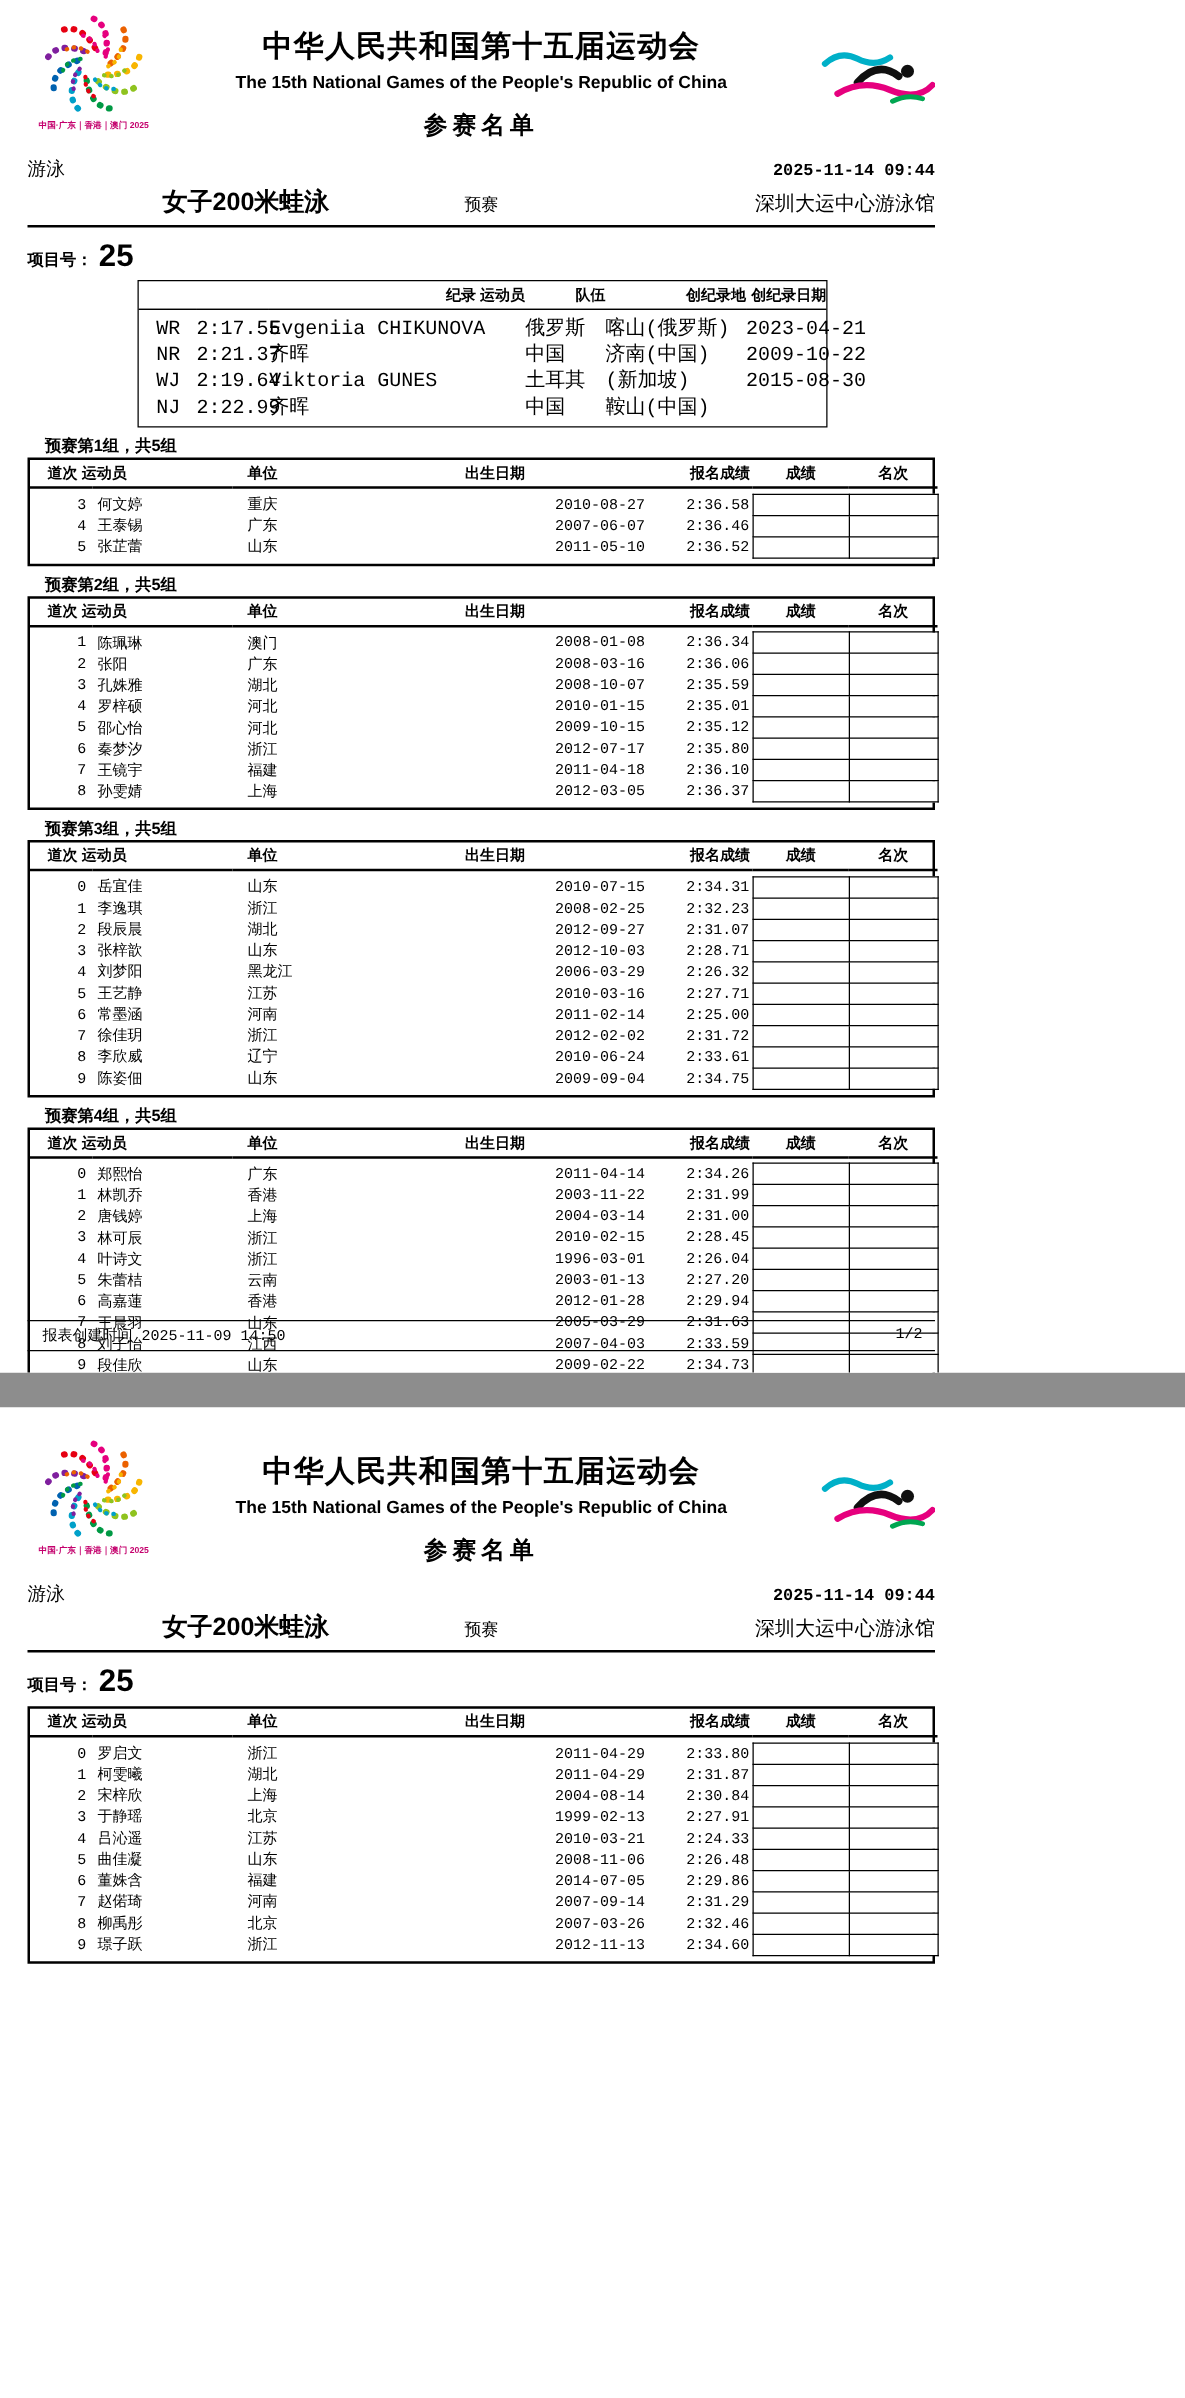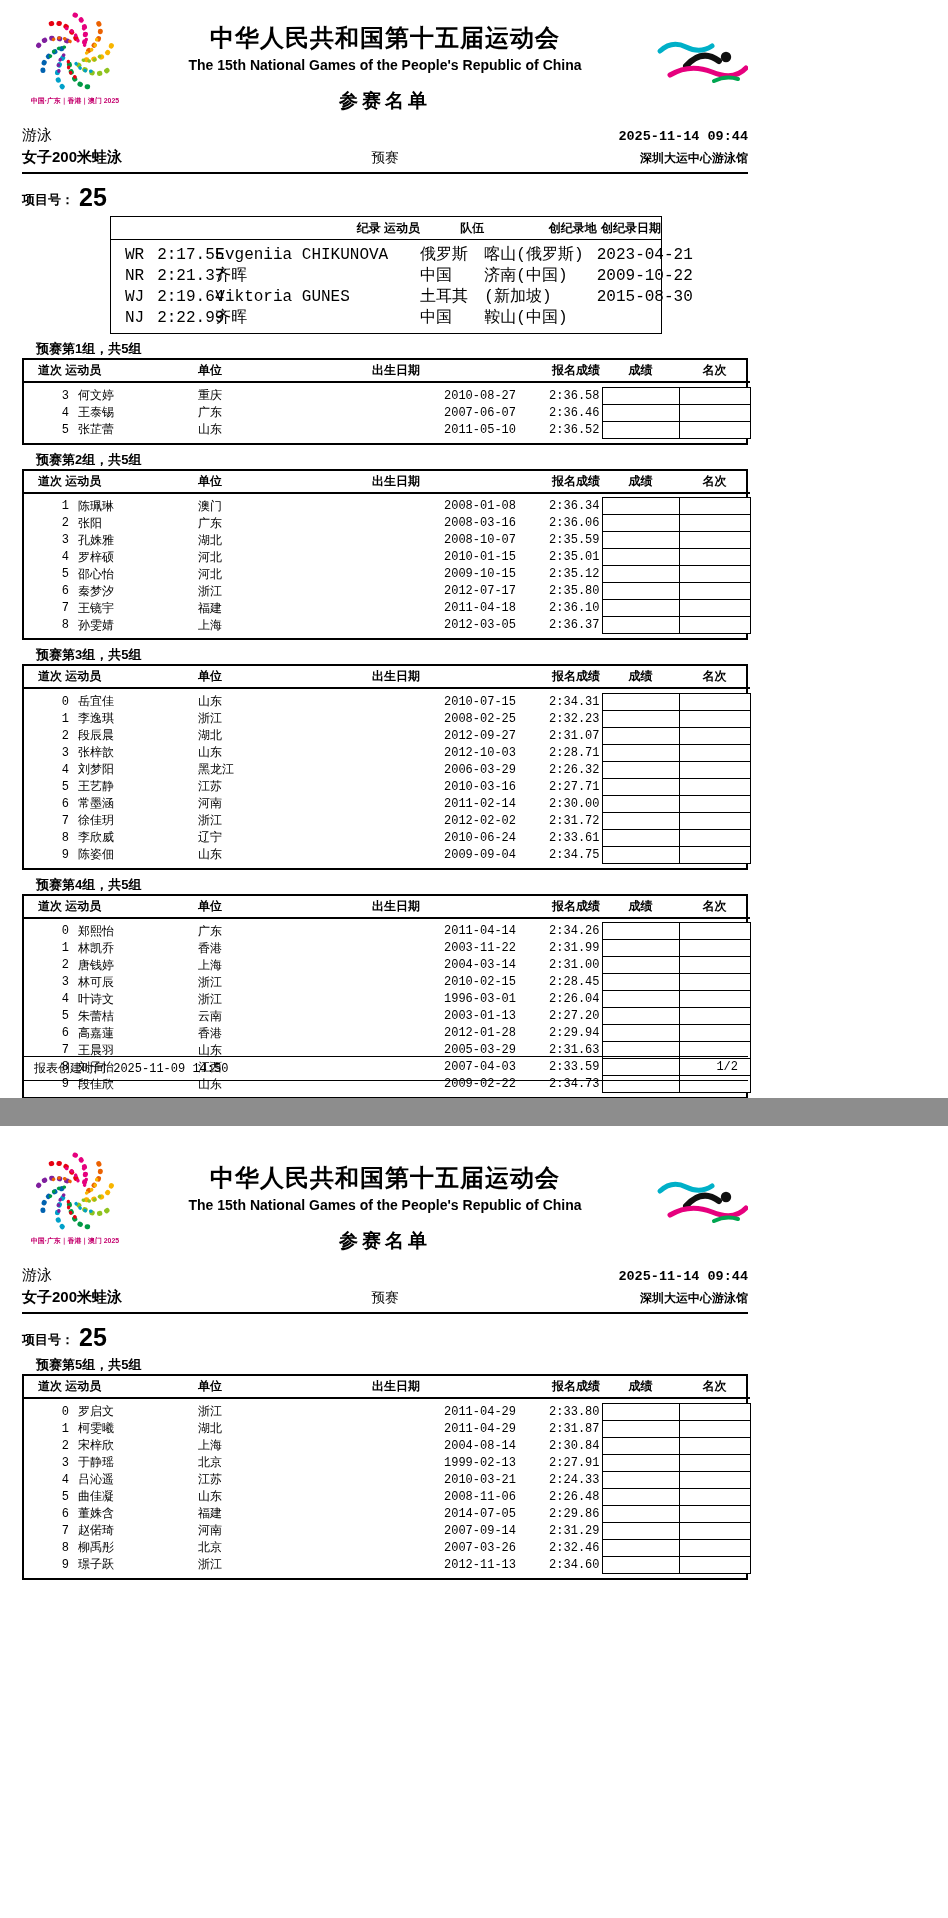--- a/index.html
+++ b/index.html
@@ -18,23 +18,23 @@
   .logo-caption { font-size:7.5px; line-height:9px; white-space:nowrap; color:#c4006d; font-weight:bold; transform:scale(.92); }
   .hdr-sport-icon { position:absolute; right:0; top:36px; }
   .hdr-titles { text-align:center; padding-top:24px; }
   .t-cn { font-size:24px; line-height:28px; font-weight:bold; letter-spacing:1px; }
   .t-en { font-size:14px; line-height:16px; margin-top:5px; font-weight:bold; }
   .t-doc { font-size:19px; line-height:24px; margin-top:16px; font-weight:bold; letter-spacing:4px; }
   .meta1 { display:flex; justify-content:space-between; align-items:baseline; margin-top:13px; }
   .m-sport { font-size:15px; font-weight:normal; }
   .m-datetime { font-family:"Liberation Mono","DejaVu Sans Mono",monospace; font-size:13.5px; font-weight:bold; }
   .meta2 { display:grid; grid-template-columns:1fr auto 1fr; align-items:baseline; margin-top:3px; }
-  .m-event { font-size:15px; font-weight:bold; }
+  .m-event { font-size:20px; font-weight:bold;text-align:center; }
   .m-round { font-size:13.5px; justify-self:center; }
-  .m-venue { font-size:12px; font-weight:bold; justify-self:end; }
+  .m-venue { font-size:16px; font-weight:normal; justify-self:end; }
   .hdr-rule { margin-top:5px; border-top:2px solid #000; }
   .event-no { margin-top:6px; height:30px; display:flex; align-items:flex-end; gap:5px; }
   .event-no-label { font-size:13px; font-weight:bold; line-height:20px; }
   .event-no-value { font-size:25px; font-weight:bold; line-height:26px; }
 
   
   .records-wrap { margin:6px 0 0 88px; width:552px; border:1.5px solid #000; padding-bottom:5px; }
   .records-table { width:100%; border-collapse:collapse; table-layout:fixed; }
   .records-table thead tr { border-bottom:1.5px solid #000; }
   .records-table th { font-size:12px; font-weight:bold; text-align:right; padding:3px 0 2px; }
@@ -433,21 +433,21 @@
     <td class="c-birth">2010-03-16</td>
     <td class="c-entry">2:27.71</td>
     <td class="c-result"></td>
     <td class="c-rank"></td>
   </tr>
                 <tr class="heat-row">
     <td class="c-lane">6</td>
     <td class="c-name">常墨涵</td>
     <td class="c-unit">河南</td>
     <td class="c-birth">2011-02-14</td>
-    <td class="c-entry">2:30.00</td>
+    <td class="c-entry">2:25.00</td>
     <td class="c-result"></td>
     <td class="c-rank"></td>
   </tr>
                 <tr class="heat-row">
     <td class="c-lane">7</td>
     <td class="c-name">徐佳玥</td>
     <td class="c-unit">浙江</td>
     <td class="c-birth">2012-02-02</td>
     <td class="c-entry">2:31.72</td>
     <td class="c-result"></td>
@@ -665,21 +665,20 @@
     </div>
     <div class="hdr-rule"></div>
     <div class="event-no">
       <span class="event-no-label">项目号：</span>
       <span class="event-no-value">25</span>
     </div>
   </div>
 </div>
     <div>
         <section class="heat">
-    <div class="heat-title">预赛第5组，共5组</div>
     <div class="heat-wrap">
       <table class="heat-table">
         <colgroup>
           <col style="width:50px">
                 <col style="width:112px">
                 <col style="width:178px">
           <col style="width:152px">
                 <col style="width:86px">
                 <col style="width:77px">
                 <col style="width:71px">

